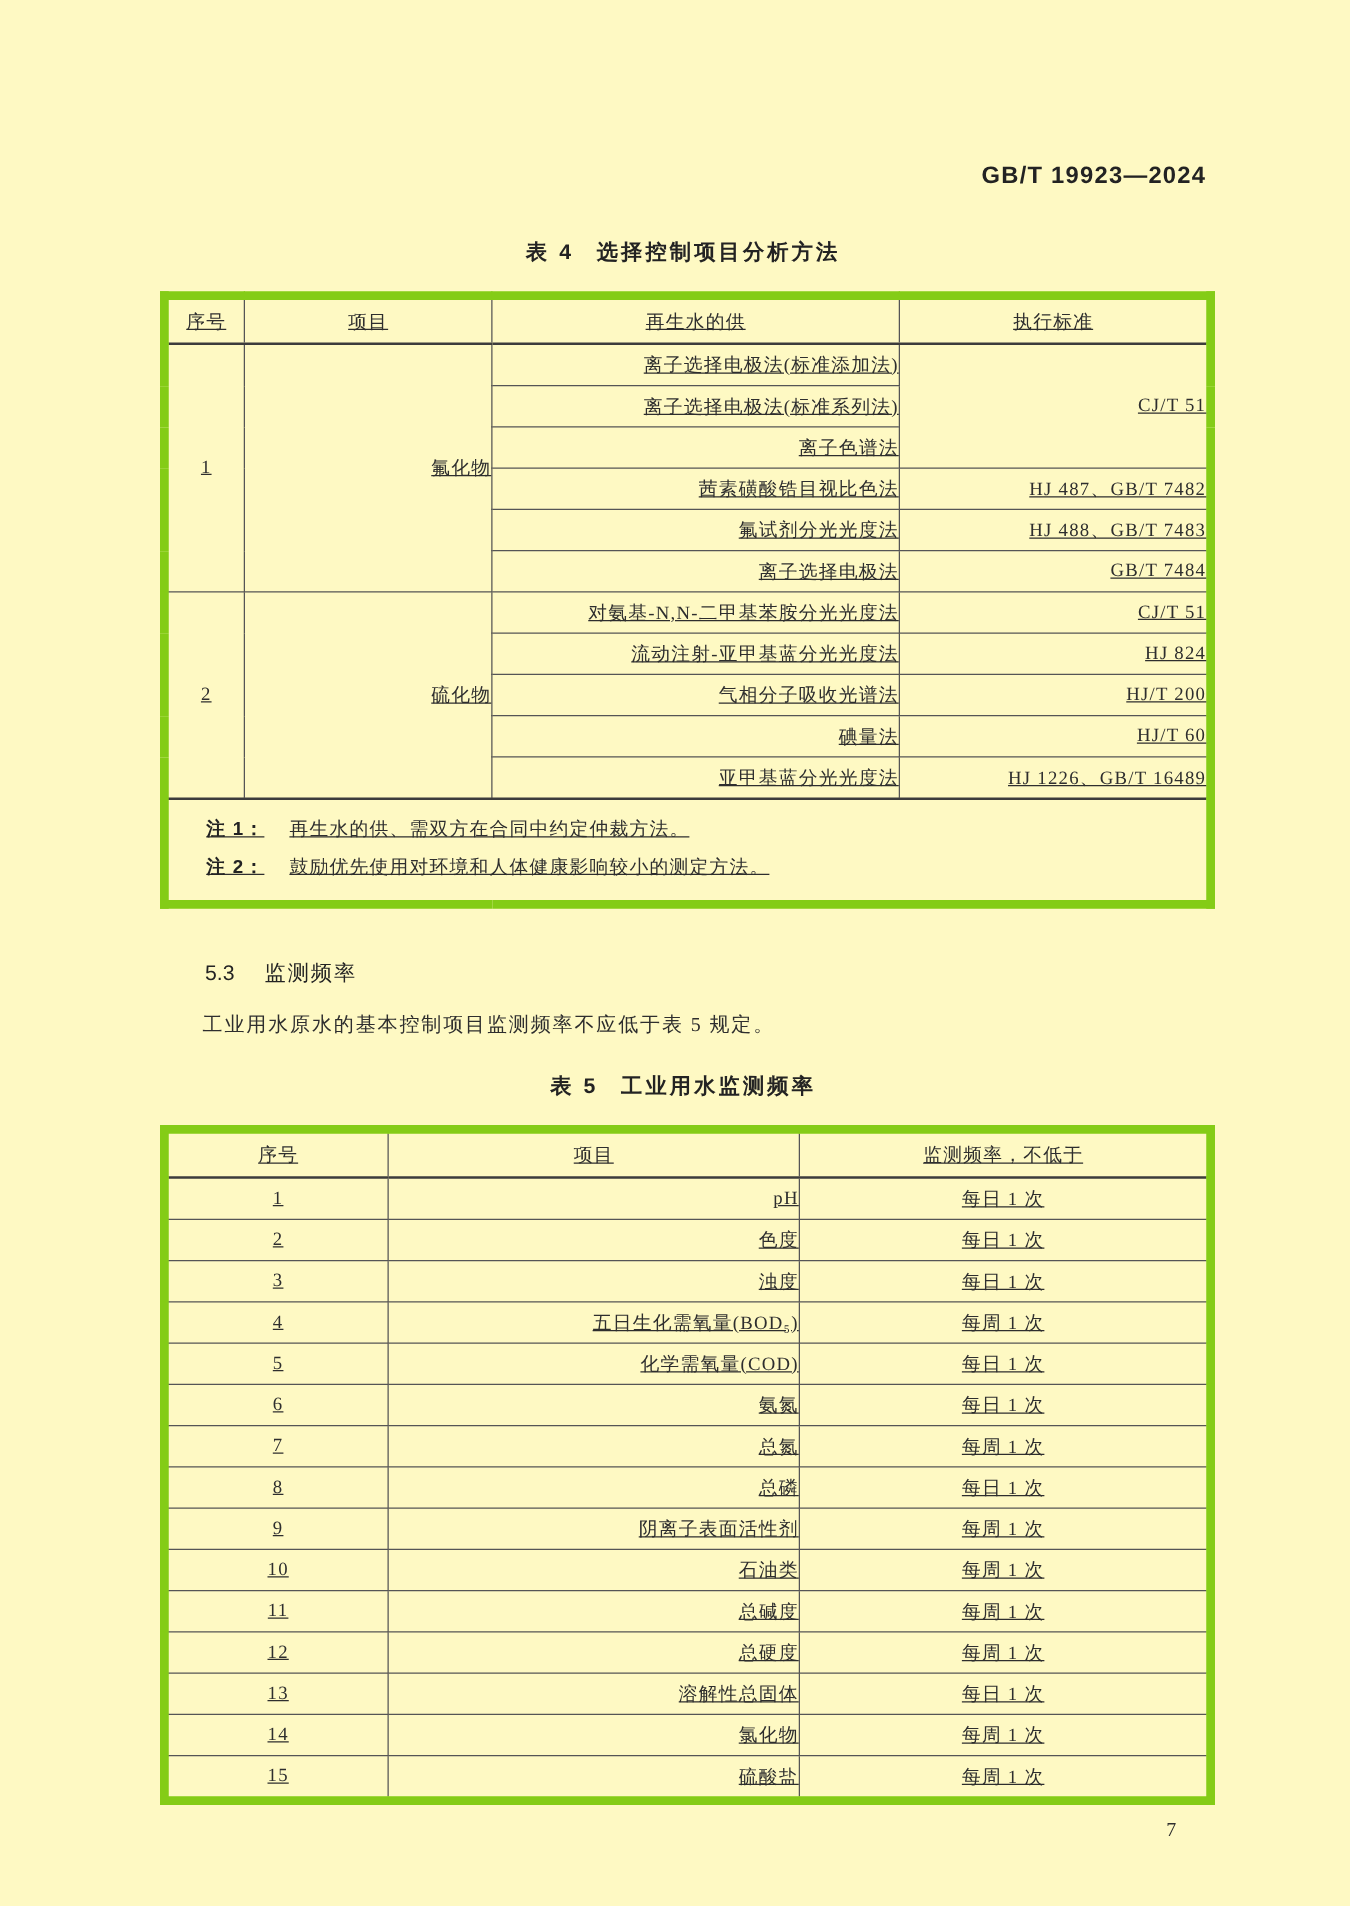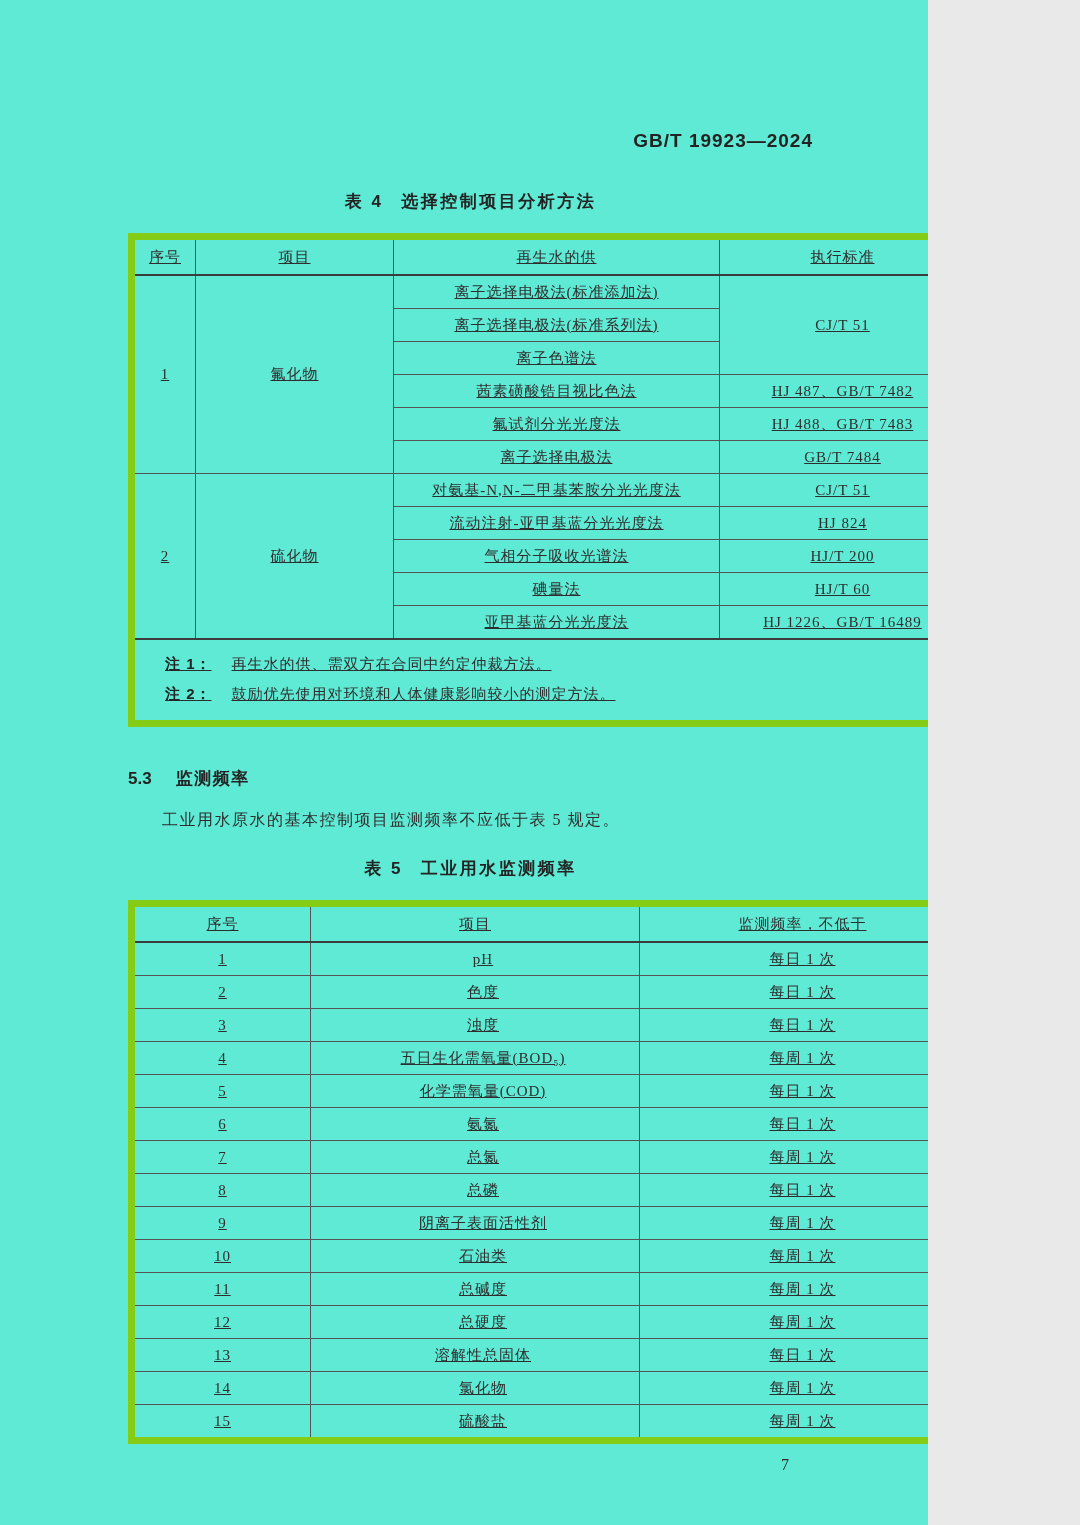--- a/index.html
+++ b/index.html
@@ -1,17 +1,17 @@
 <!DOCTYPE html>
 <html><head>
 <meta charset="utf-8">
 <style>
   html,body{margin:0;padding:0;background:#e9e9e9;}
   .page{
-    width:928px;height:1525px;background:#5eead4;box-sizing:border-box;
+    width:1080px;height:1525px;background:#fef9c3;box-sizing:border-box;
     padding:0 115px 0 128px;position:relative;overflow:hidden;
     font-family:"Liberation Serif","DejaVu Serif",serif;color:#2e2e2e;
   }
   .doc-header{
     padding-top:130px;text-align:right;
     font-family:"Liberation Sans",sans-serif;font-weight:bold;
     font-size:19px;letter-spacing:1px;color:#232323;
   }
   .tbl-title{
     text-align:center;font-family:"Liberation Sans",sans-serif;
@@ -29,34 +29,34 @@
   .gbt th,.gbt td{
     border:1px solid #555;font-weight:normal;letter-spacing:1px;
     padding:0;vertical-align:middle;
   }
   .gbt thead th{
     border-bottom:2px solid #3c3c3c;height:34px;text-align:center;
   }
   .t4 tbody td{height:32px;}
   .t5 tbody td{height:32px;}
   .cell-center{text-align:center;}
-  .cell-left{text-align:center;padding-left:12px;}
+  .cell-left{text-align:right;padding-left:12px;}
   .t5 .cell-left{padding-left:16px;}
   td.notes-cell{
     border-top:2px solid #3c3c3c;text-align:left;
     padding:9px 10px 11px 30px;height:auto;
   }
   .note-line{line-height:29px;letter-spacing:1px;}
   .note-label{
     font-family:"Liberation Sans",sans-serif;font-weight:bold;
     margin-right:20px;color:#232323;
   }
   .sec-heading{
     margin-top:40px;font-family:"Liberation Sans",sans-serif;
-    font-weight:bold;font-size:17px;letter-spacing:1.5px;color:#232323;
+    font-weight:normal;font-size:17px;letter-spacing:1.5px;color:#232323;margin-left:36px;
   }
   .sec-num{margin-right:24px;letter-spacing:0;}
   .body-text{
     margin:20px 0 0 0;font-size:16px;letter-spacing:1.5px;
     text-indent:34px;color:#2e2e2e;
   }
   .page-number{
     margin-top:12px;text-align:right;padding-right:24px;font-size:16px;
   }
 </style>

